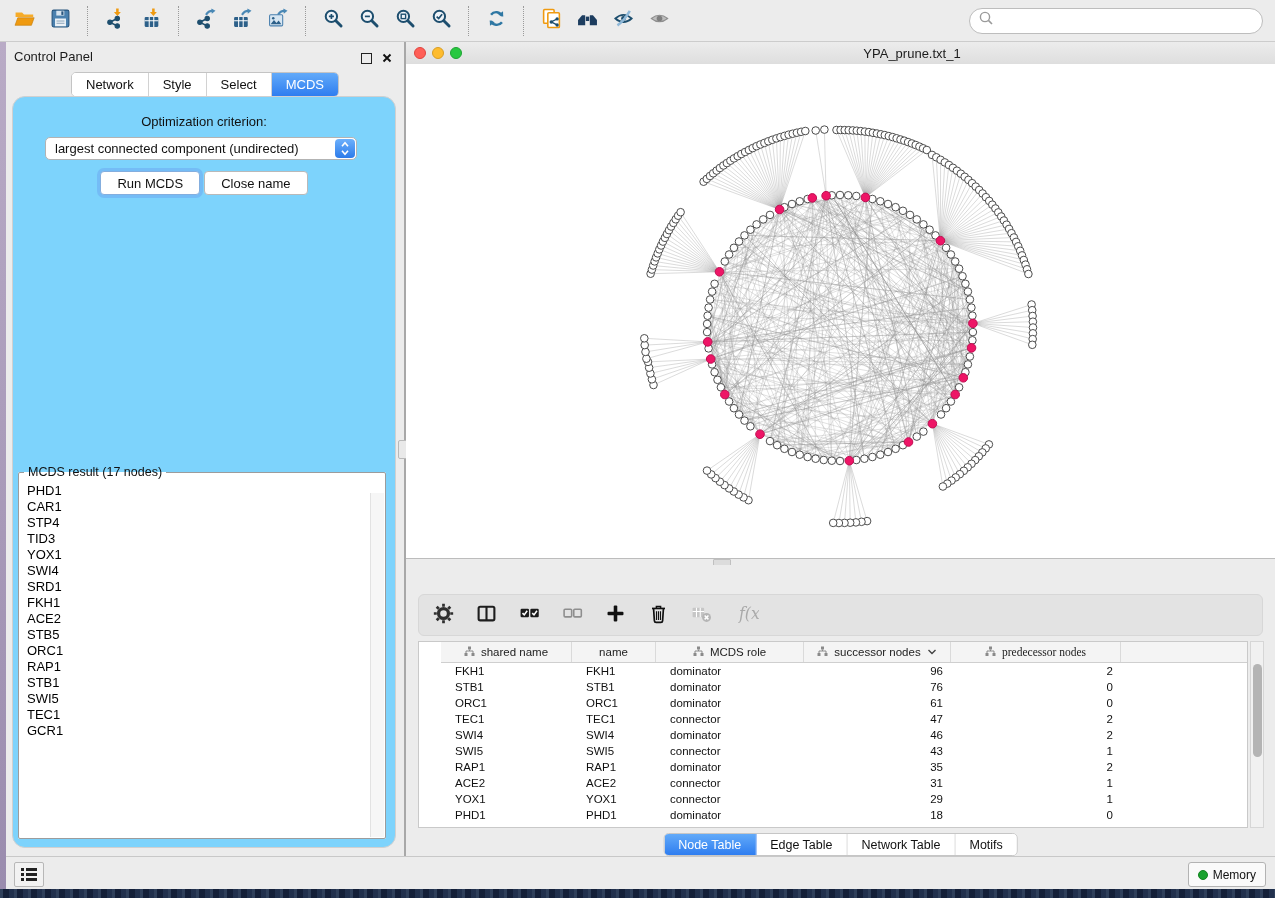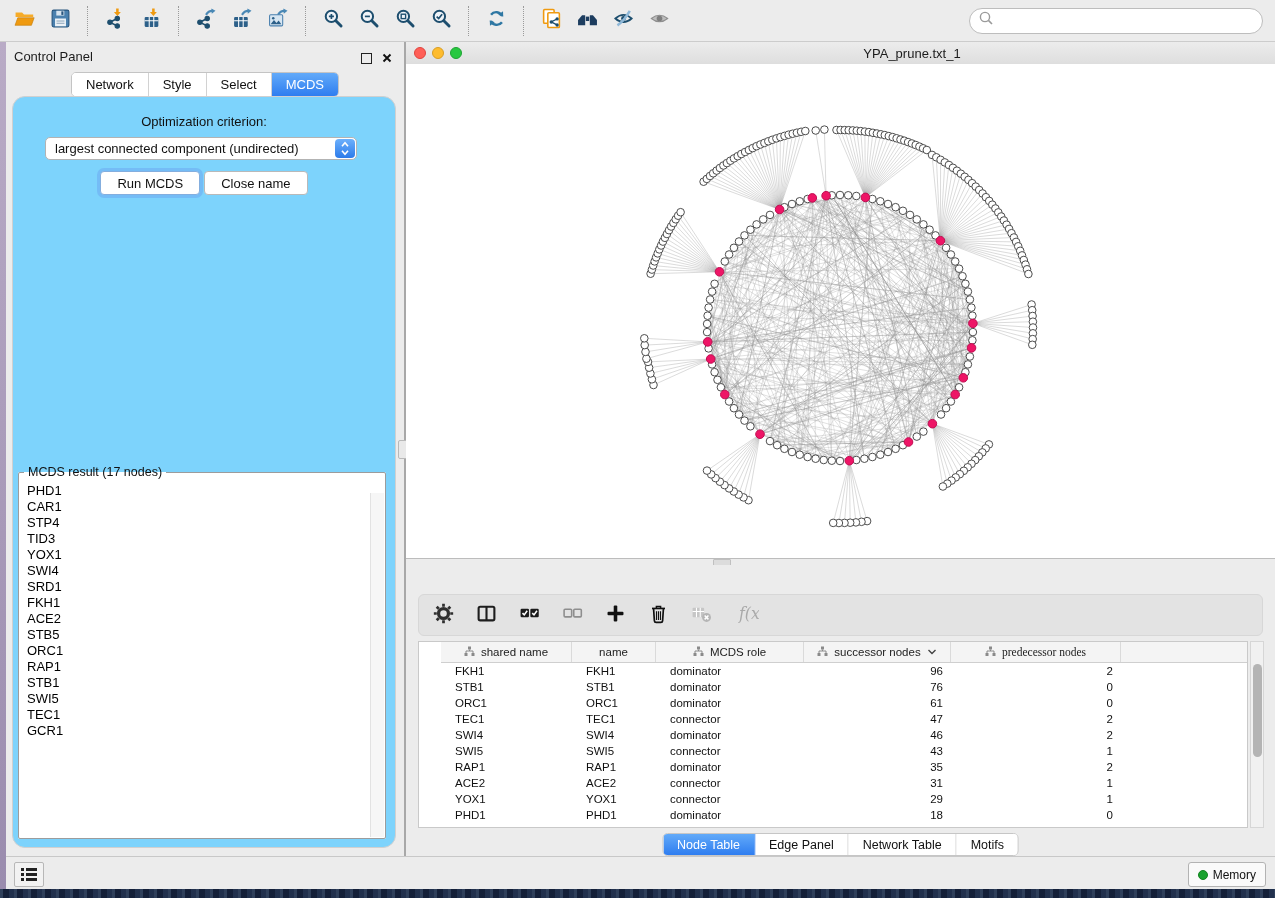--- a/index.html
+++ b/index.html
@@ -1341,21 +1341,21 @@
           <div class="nt-cell right" style="width: 147px;">18</div>
           <div class="nt-cell right" style="width: 170px;">0</div>
         </div>
       </div>
   </div>
   <div class="nt-scroll">
       <div class="nt-thumb"></div>
     </div>
   <div class="table-tabs" id="table-tabs">
       <div class="seg-tab sel" style="font-size: 12.5px;">Node Table</div>
-      <div class="seg-tab" style="font-size: 12.5px;">Edge Panel</div>
+      <div class="seg-tab" style="font-size: 12.5px;">Edge Table</div>
       <div class="seg-tab" style="font-size: 12.5px;">Network Table</div>
       <div class="seg-tab" style="font-size: 12.5px;">Motifs</div>
     </div>
 </div>
 
 <div class="abs status-bar">
   <div class="list-btn">
     <svg width="18" height="15" viewBox="0 0 18 15">
       <g fill="#222">
           <rect x="1" y="1" width="3" height="3"></rect>

